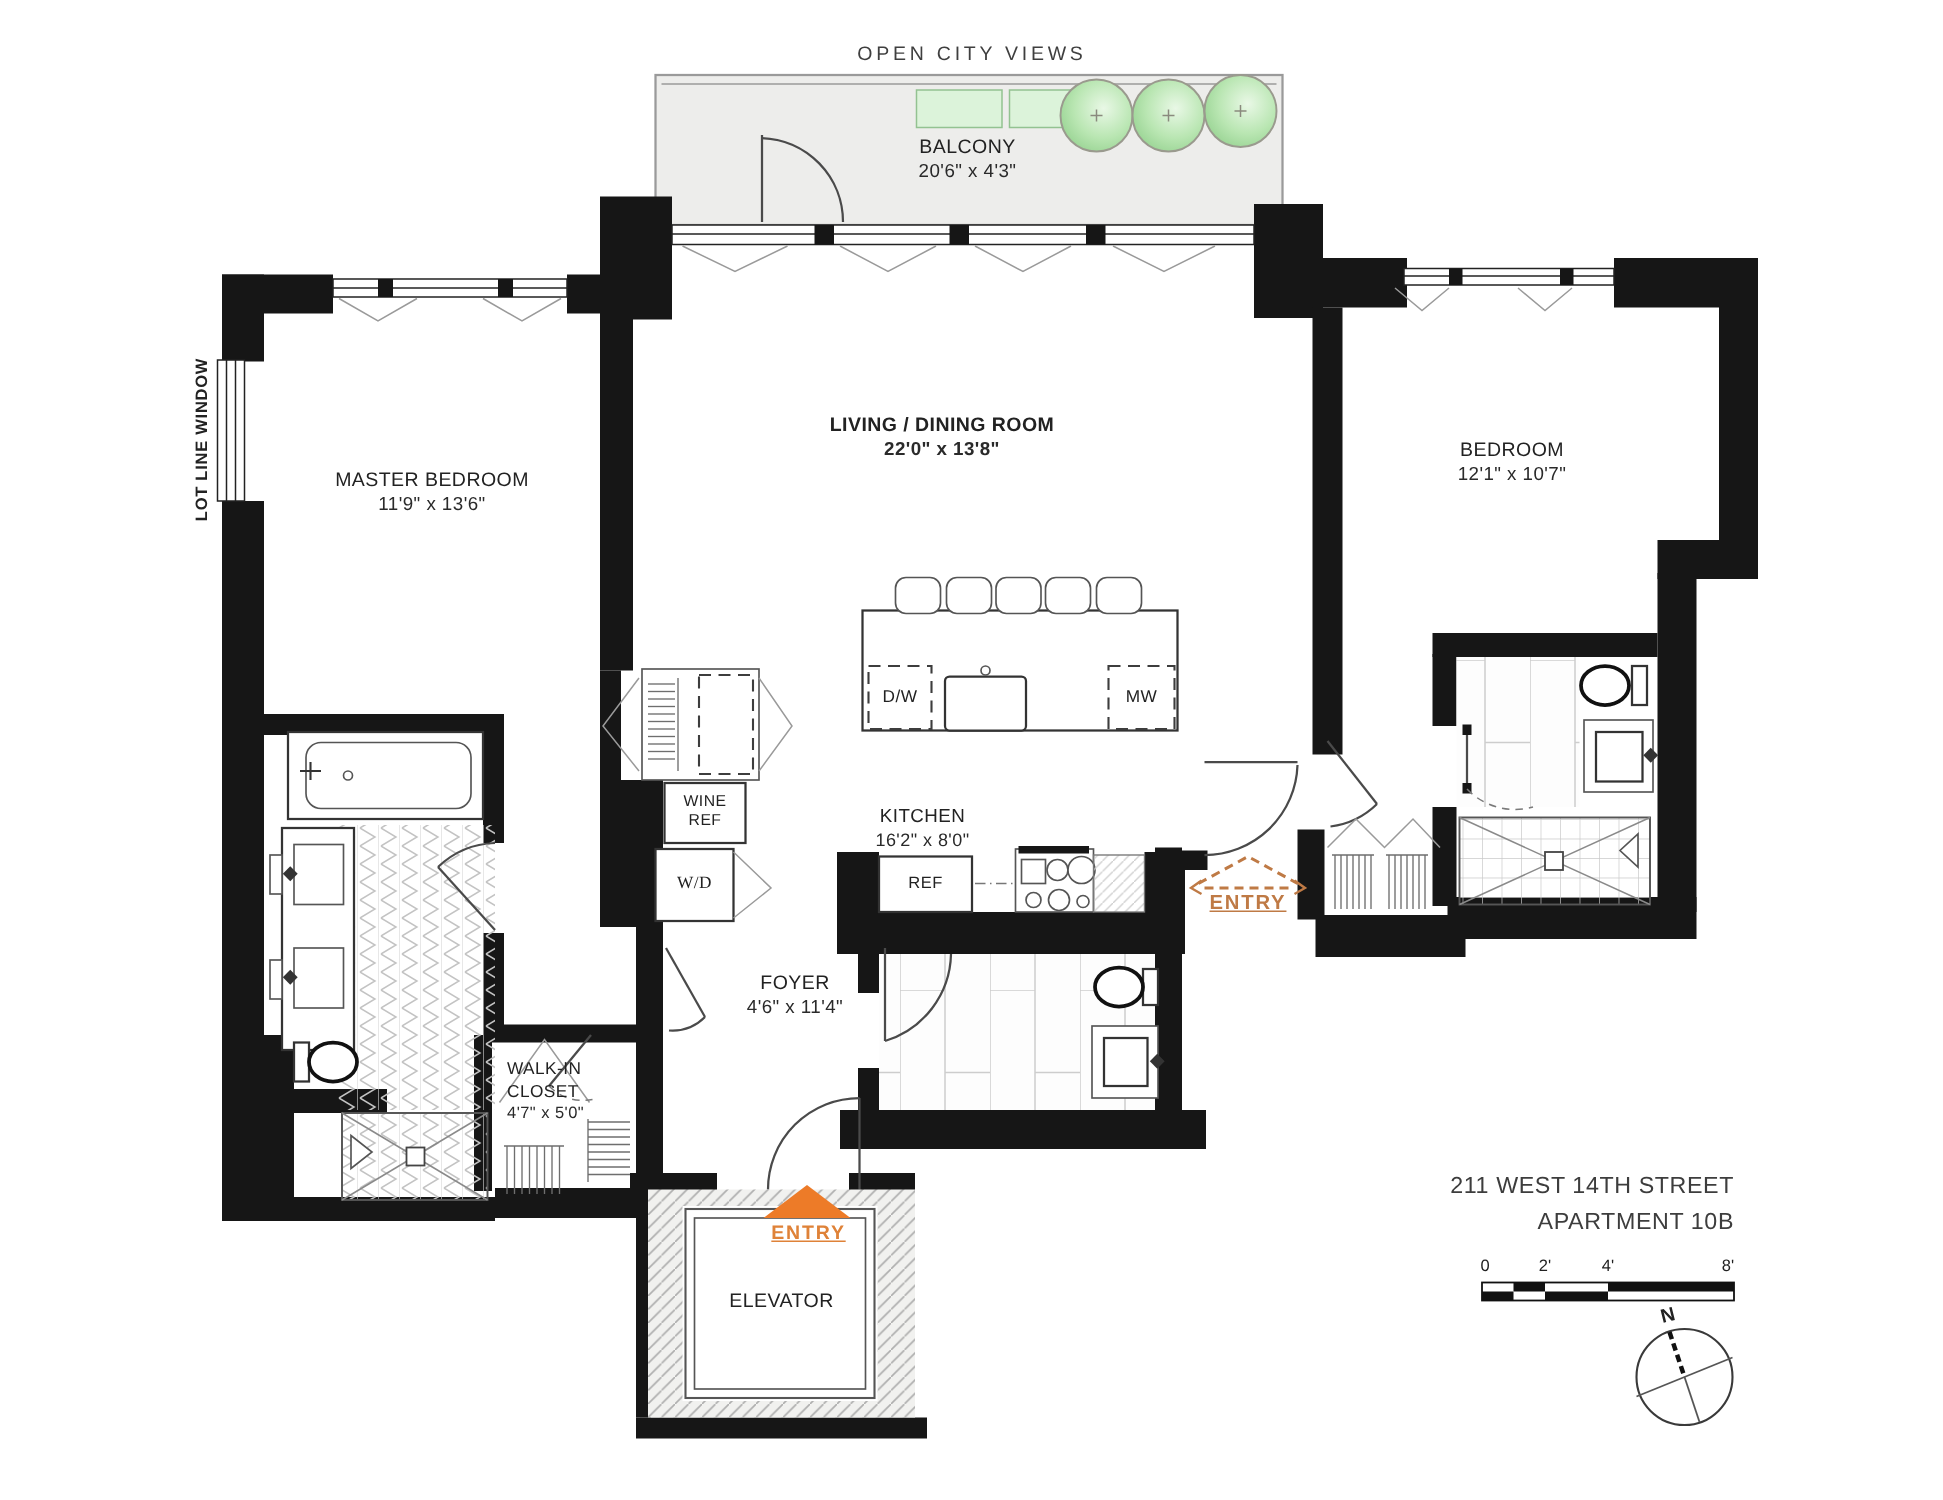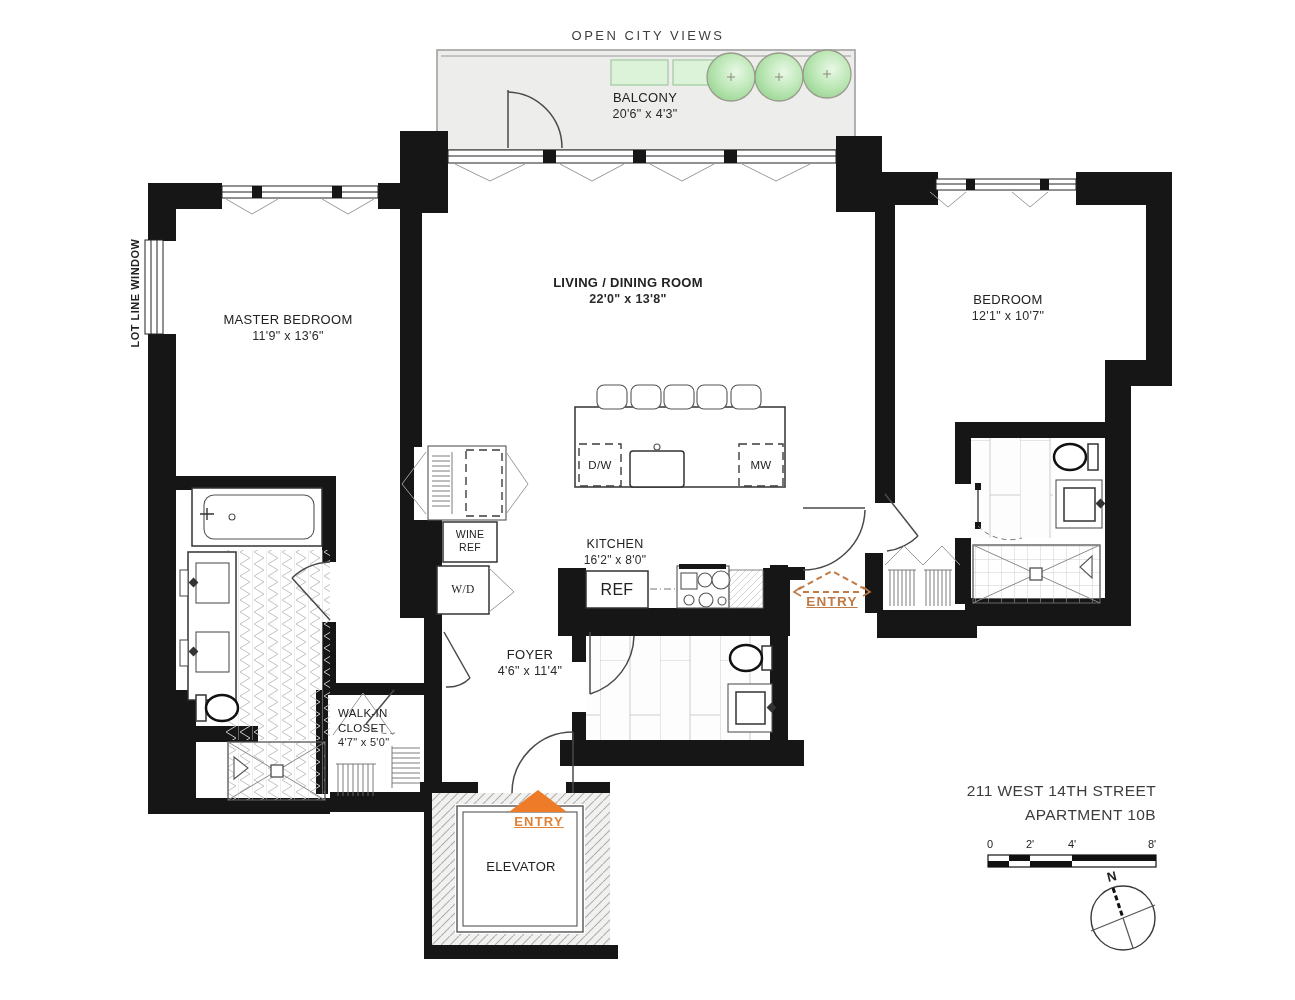--- a/index.html
+++ b/index.html
@@ -420,21 +420,21 @@
 
 <div class="lbl" style="left:615px;top:508px;font-size:12.5px;margin-top:28px;">
   <span>KITCHEN</span>
   <span class="dims" style="font-size:12px;">16'2" x 8'0"</span>
 </div>
 
 <div class="lbl small" style="left:470px;top:528px;white-space:normal;width:42px;font-size:10.5px;text-align:center;">WINE REF</div>
 
 <div class="lbl small" style="left:463px;top:583px;font-size:11.5px;font-family:Liberation Serif, serif;">W/D</div>
 
-<div class="lbl small" style="left:617px;top:583px;font-size:16px;">REF</div>
+<div class="lbl small" style="left:617px;top:583px;font-size:11px;">REF</div>
 
 <div class="lbl small" style="left:600px;top:459px;font-size:11.5px;">D/W</div>
 
 <div class="lbl small" style="left:761px;top:459px;font-size:11.5px;">MW</div>
 
 <div class="lbl" style="left:530px;top:647px;">
   <span>FOYER</span>
   <span class="dims">4'6" x 11'4"</span>
 </div>
 

